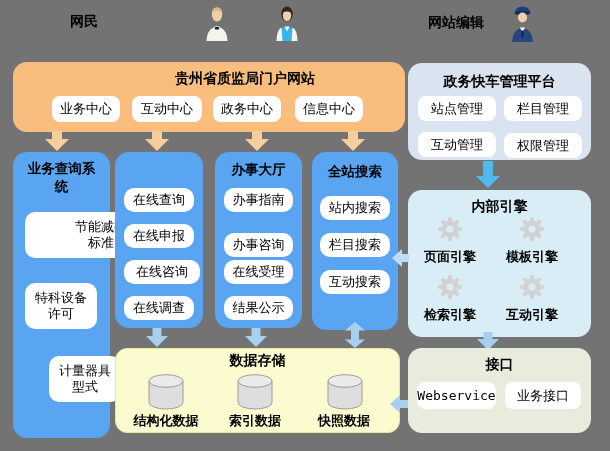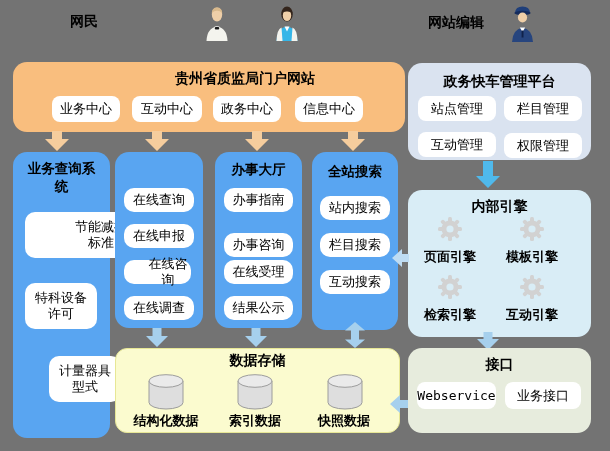--- a/index.html
+++ b/index.html
@@ -81,21 +81,21 @@
   <div class="wbtn colbtn" style="left:25px;top:283px;width:72px;height:46px;">
     <span style="display:inline-block;width:58px;">特科设备许可</span>
   </div>
   <div class="wbtn colbtn" style="left:25px;top:356px;width:72px;height:46px;margin-left:24px;">
     <span style="display:inline-block;width:58px;">计量器具型式</span>
   </div>
 
   <div class="panel" style="left:115px;top:152px;width:88px;height:176px;background:#59A5F1;"></div>
   <div class="wbtn colbtn" style="left:124px;top:188px;width:70px;height:24px;">在线查询</div>
   <div class="wbtn colbtn" style="left:124px;top:224px;width:70px;height:24px;">在线申报</div>
-  <div class="wbtn colbtn" style="left:124px;top:260px;width:46px;height:24px;padding-left:21px;">在线咨询</div>
+  <div class="wbtn colbtn" style="left:124px;top:260px;width:76px;height:24px;">在线咨询</div>
   <div class="wbtn colbtn" style="left:124px;top:296px;width:70px;height:24px;">在线调查</div>
 
   <div class="panel" style="left:215px;top:152px;width:87px;height:176px;background:#59A5F1;"></div>
   <div class="ptitle" style="left:215px;top:161px;width:87px;font-size:13.5px;">办事大厅</div>
   <div class="wbtn colbtn" style="left:224px;top:188px;width:69px;height:24px;">办事指南</div>
   <div class="wbtn colbtn" style="left:224px;top:224px;width:69px;height:24px;margin-top:9px;">办事咨询</div>
   <div class="wbtn colbtn" style="left:224px;top:260px;width:69px;height:24px;">在线受理</div>
   <div class="wbtn colbtn" style="left:224px;top:296px;width:69px;height:24px;">结果公示</div>
 
   <div class="panel" style="left:312px;top:152px;width:86px;height:178px;background:#59A5F1;"></div>

